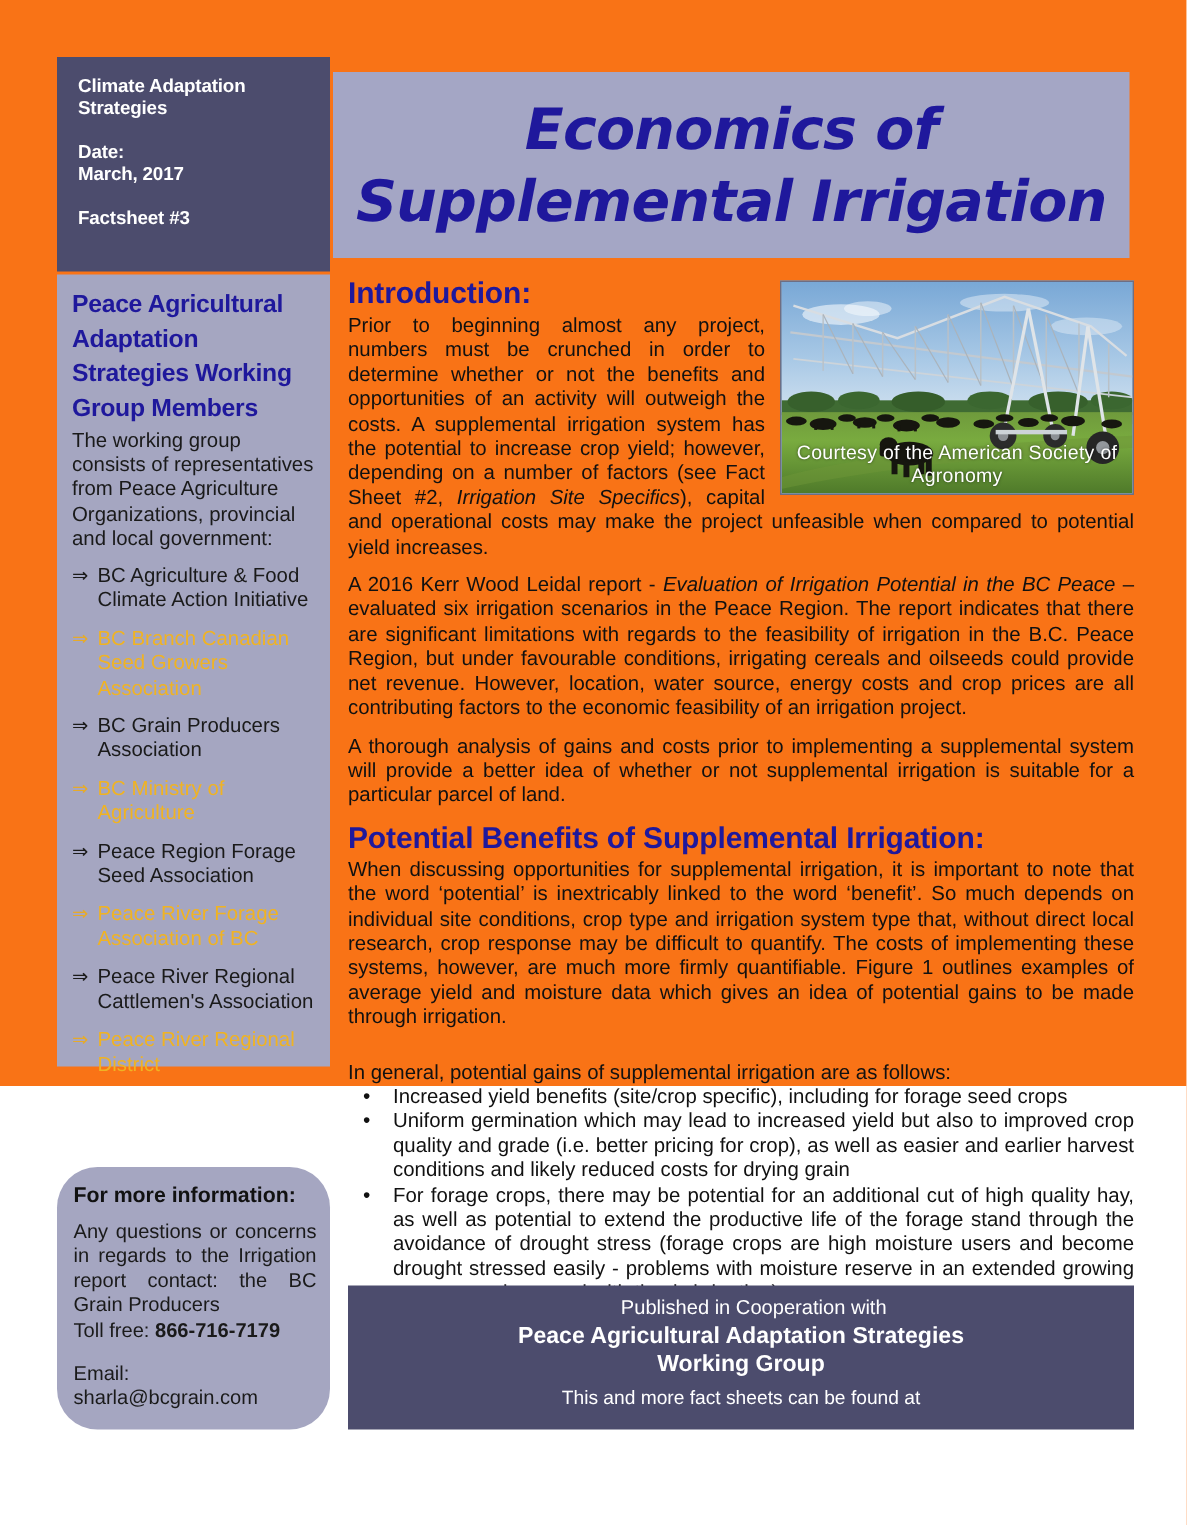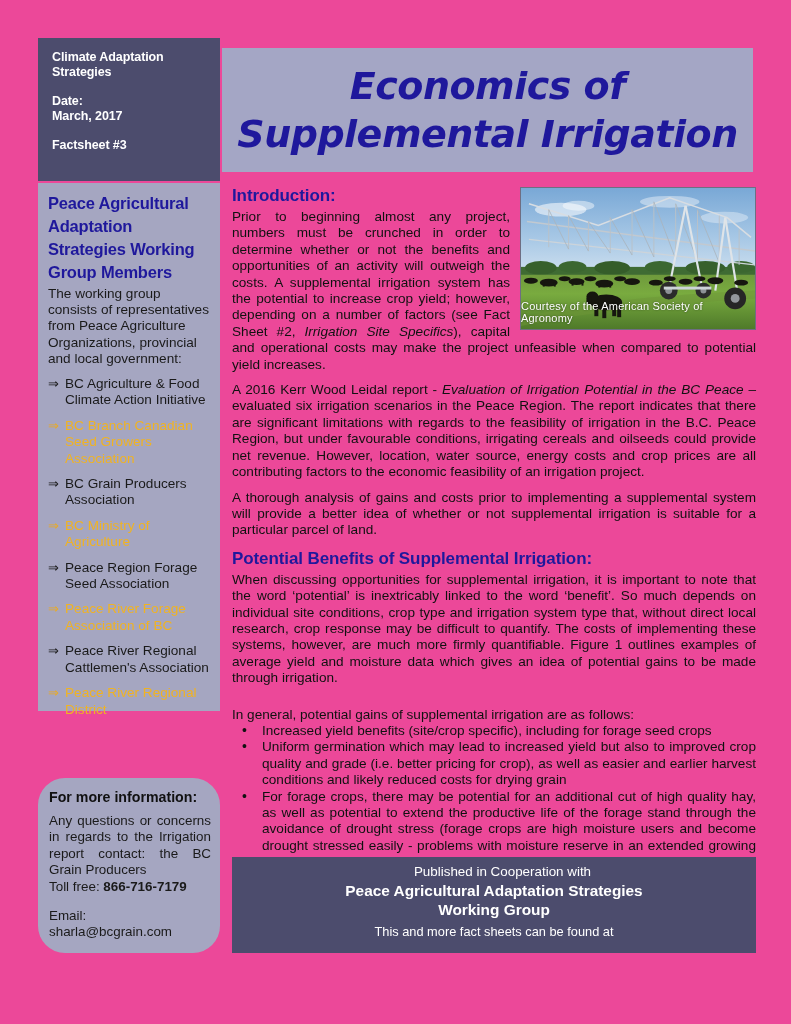--- a/index.html
+++ b/index.html
@@ -13,22 +13,22 @@
     position: relative;
     font-family: "Liberation Sans", sans-serif;
     color: #111111;
     overflow: hidden;
   }
 
   .page {
     position: absolute;
     left: 0; top: 0;
     width: 791px;
-    height: 1024px;
-    background: #ec4899;
+    height: 724px;
+    background: #f97316;
   }
 
   
   .header-left {
     position: absolute;
     left: 38px; top: 38px;
     width: 182px; height: 143px;
     background: #4c4c6d;
     box-sizing: border-box;
     padding: 12px 0 0 14px;
@@ -135,21 +135,21 @@
 
   
   .main {
     position: absolute;
     left: 232px; top: 185px;
     width: 524px;
   }
   .sec-head {
     color: #1f189c;
     font-weight: bold;
-    font-size: 17px;
+    font-size: 20px;
     line-height: 22px;
     margin: 0 0 2px 0;
     letter-spacing: -0.1px;
   }
   .sec-head.second { margin-top: 9px; }
 
   p.body {
     margin: 0 0 9px 0;
     font-size: 13.6px;
     line-height: 16.4px;
@@ -175,23 +175,23 @@
   }
   .photo-inner {
     position: relative;
     width: 100%; height: 100%;
     overflow: hidden;
   }
   .photo-caption {
     position: absolute;
     left: 0; right: 0;
     bottom: 5px;
-    text-align: left;
+    text-align: center;
     color: #ffffff;
-    font-size: 11px;
+    font-size: 13px;
     letter-spacing: 0.2px;
     z-index: 9;
     text-shadow: 0 0 2px rgba(0,0,0,.55);
   }
 
   ul.gains {
     margin: 0;
     padding: 0 0 0 0;
     list-style: none;
   }

